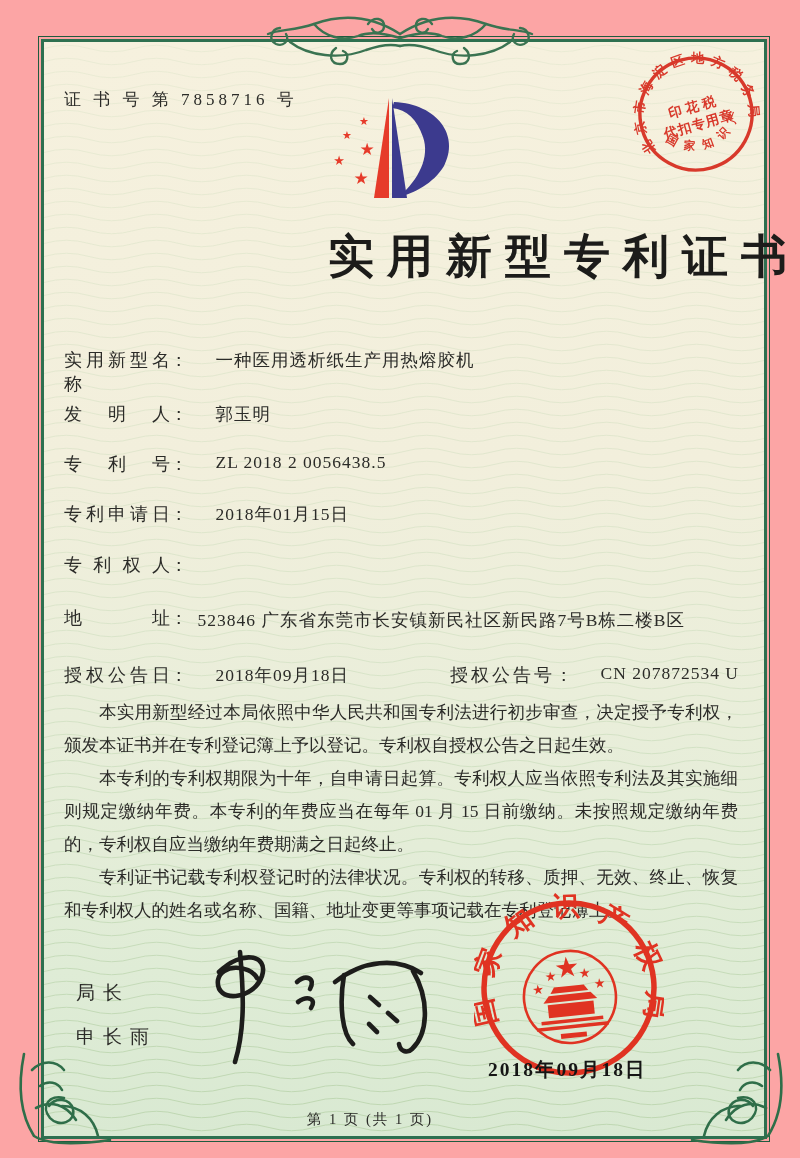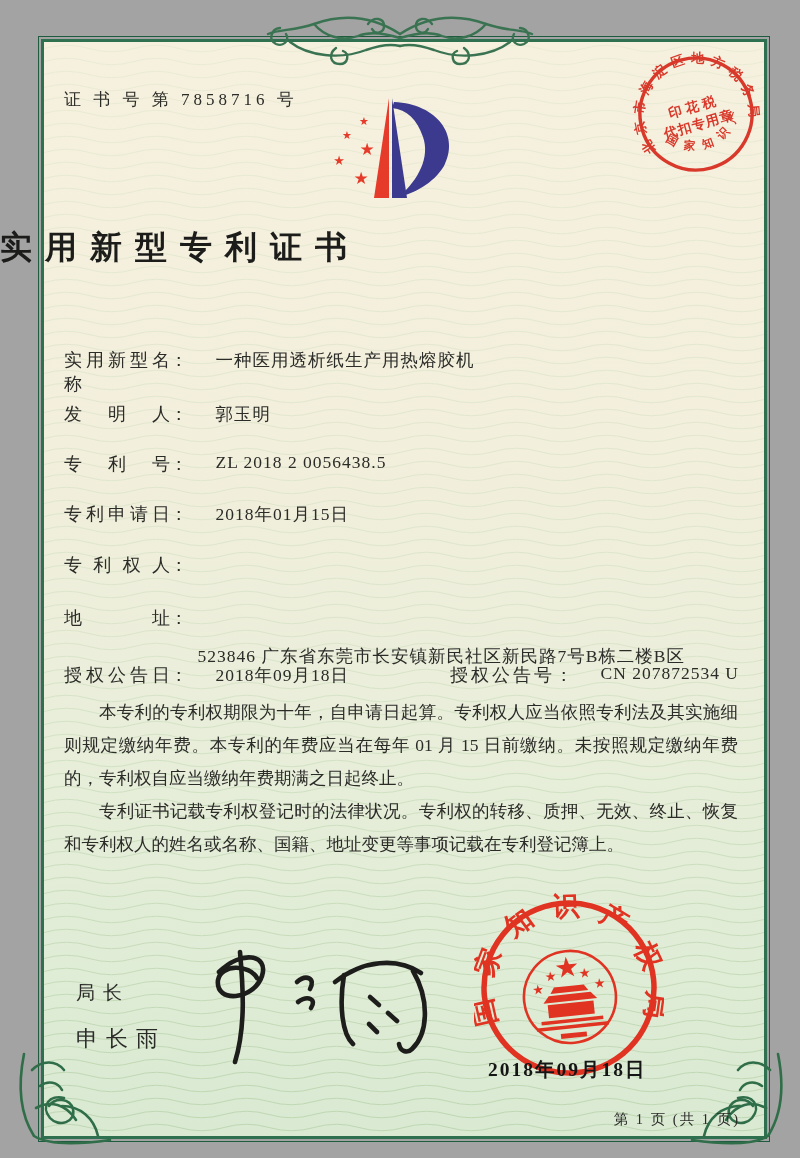--- a/index.html
+++ b/index.html
@@ -1,42 +1,42 @@
 <!DOCTYPE html>
 <html><head>
 <meta charset="utf-8">
 <style>
   html,body{margin:0;padding:0;}
   body{width:800px;height:1158px;background:#efe9d6;font-family:"Liberation Serif","DejaVu Serif",serif;color:#2b2b28;}
-  .page{position:relative;width:800px;height:1158px;background:#a3a3a3;overflow:hidden;}
+  .page{position:relative;width:800px;height:1158px;background:#fca5a5;overflow:hidden;}
   
   .frame{position:absolute;left:38px;top:36px;width:730px;height:1104px;border:1px solid #1f5b3e;}
   .frame-inner{position:absolute;inset:2px;border:3px solid #2e7050;
     background:linear-gradient(180deg,#f6f1de 0%,#f2efdc 38%,#e9eeda 62%,#dfecd6 85%,#d9e9d2 100%);}
   .waves{position:absolute;inset:0;width:100%;height:100%;z-index:0;pointer-events:none;}
   .content{position:absolute;inset:0;z-index:2;}
   .cert-number{position:absolute;left:64px;top:88px;font-size:17px;letter-spacing:4px;}
-  .title{position:absolute;left:0;top:226px;width:800px;text-align:left;font-size:32px;font-weight:700;letter-spacing:13px;color:#1c1c1a;}
+  .title{position:absolute;left:0;top:226px;width:800px;text-align:right;font-size:46px;font-weight:700;letter-spacing:13px;color:#1c1c1a;}
   .fields{position:absolute;left:64px;top:0;width:676px;font-size:17.5px;}
   .frow{position:absolute;left:0;display:flex;align-items:flex-start;}
   .flabel{display:inline-block;width:106px;text-align:justify;text-align-last:justify;font-size:18px;}
   .fcolon{margin:0 2px 0 0;}
   .fvalue{margin-left:26px;letter-spacing:1px;}
-  .fvalue-wrap{margin-left:8px;letter-spacing:1px;width:545px;line-height:29px;margin-top:36px;}
+  .fvalue-wrap{margin-left:8px;letter-spacing:1px;width:545px;line-height:29px;}
   .frow-right{position:absolute;left:386px;top:0;display:flex;}
   .paragraphs{position:absolute;left:64px;top:696px;width:674px;font-size:17.5px;line-height:33px;text-align:justify;}
   .paragraphs p{margin:0;text-indent:2em;}
   .sig-title{position:absolute;left:76px;top:980px;font-size:19px;letter-spacing:8px;}
-  .sig-name{position:absolute;left:76px;top:1024px;font-size:22px;letter-spacing:8px;}
+  .sig-name{position:absolute;left:76px;top:1024px;font-size:19px;letter-spacing:8px;}
   .signature-svg{position:absolute;left:185px;top:942px;}
   .tax-stamp{position:absolute;left:628px;top:46px;}
   .cnipa-logo{position:absolute;left:322px;top:94px;}
   .grant-seal{position:absolute;left:474px;top:893px;}
   .seal-date{position:absolute;left:488px;top:1056px;font-size:19.5px;letter-spacing:2px;color:#151515;font-weight:600;}
-  .footer{position:absolute;left:0;top:1110px;width:740px;text-align:right;font-size:14.5px;letter-spacing:2px;}
+  .footer{position:absolute;left:0;top:1110px;width:740px;text-align:center;font-size:14.5px;letter-spacing:2px;}
   .ornament-top{position:absolute;left:250px;top:4px;}
   .corner-bl{position:absolute;left:6px;top:1040px;}
   .corner-br{position:absolute;left:684px;top:1040px;transform:scale(-1,1);}
 </style>
 </head>
 <body>
 
 <div class="page">
 
   <div class="frame">
@@ -175,20 +175,21 @@
         <span class="fvalue">2018年09月18日</span>
         <span class="frow-right">
           <span style="letter-spacing:3px;font-size:18px">授权公告号</span>
             <span class="fcolon">：</span>
           <span class="fvalue">CN 207872534 U</span>
         </span>
       </div>
     </div>
 
     <div class="paragraphs">
+      <p>本实用新型经过本局依照中华人民共和国专利法进行初步审查，决定授予专利权，颁发本证书并在专利登记簿上予以登记。专利权自授权公告之日起生效。</p>
       <p>本专利的专利权期限为十年，自申请日起算。专利权人应当依照专利法及其实施细则规定缴纳年费。本专利的年费应当在每年 01 月 15 日前缴纳。未按照规定缴纳年费的，专利权自应当缴纳年费期满之日起终止。</p>
       <p>专利证书记载专利权登记时的法律状况。专利权的转移、质押、无效、终止、恢复和专利权人的姓名或名称、国籍、地址变更等事项记载在专利登记簿上。</p>
     </div>
 
     <div class="sig-title">局长</div>
     <div class="sig-name">申长雨</div>
 
     <svg class="signature-svg" width="250" height="128" viewBox="0 0 250 128" xmlns="http://www.w3.org/2000/svg">
       <g fill="none" stroke="#1d1d1b" stroke-width="4.6" stroke-linecap="round">
         <path d="M34,30 C56,8 84,12 77,34 C69,58 30,62 33,38 C36,22 64,22 72,36"></path>

